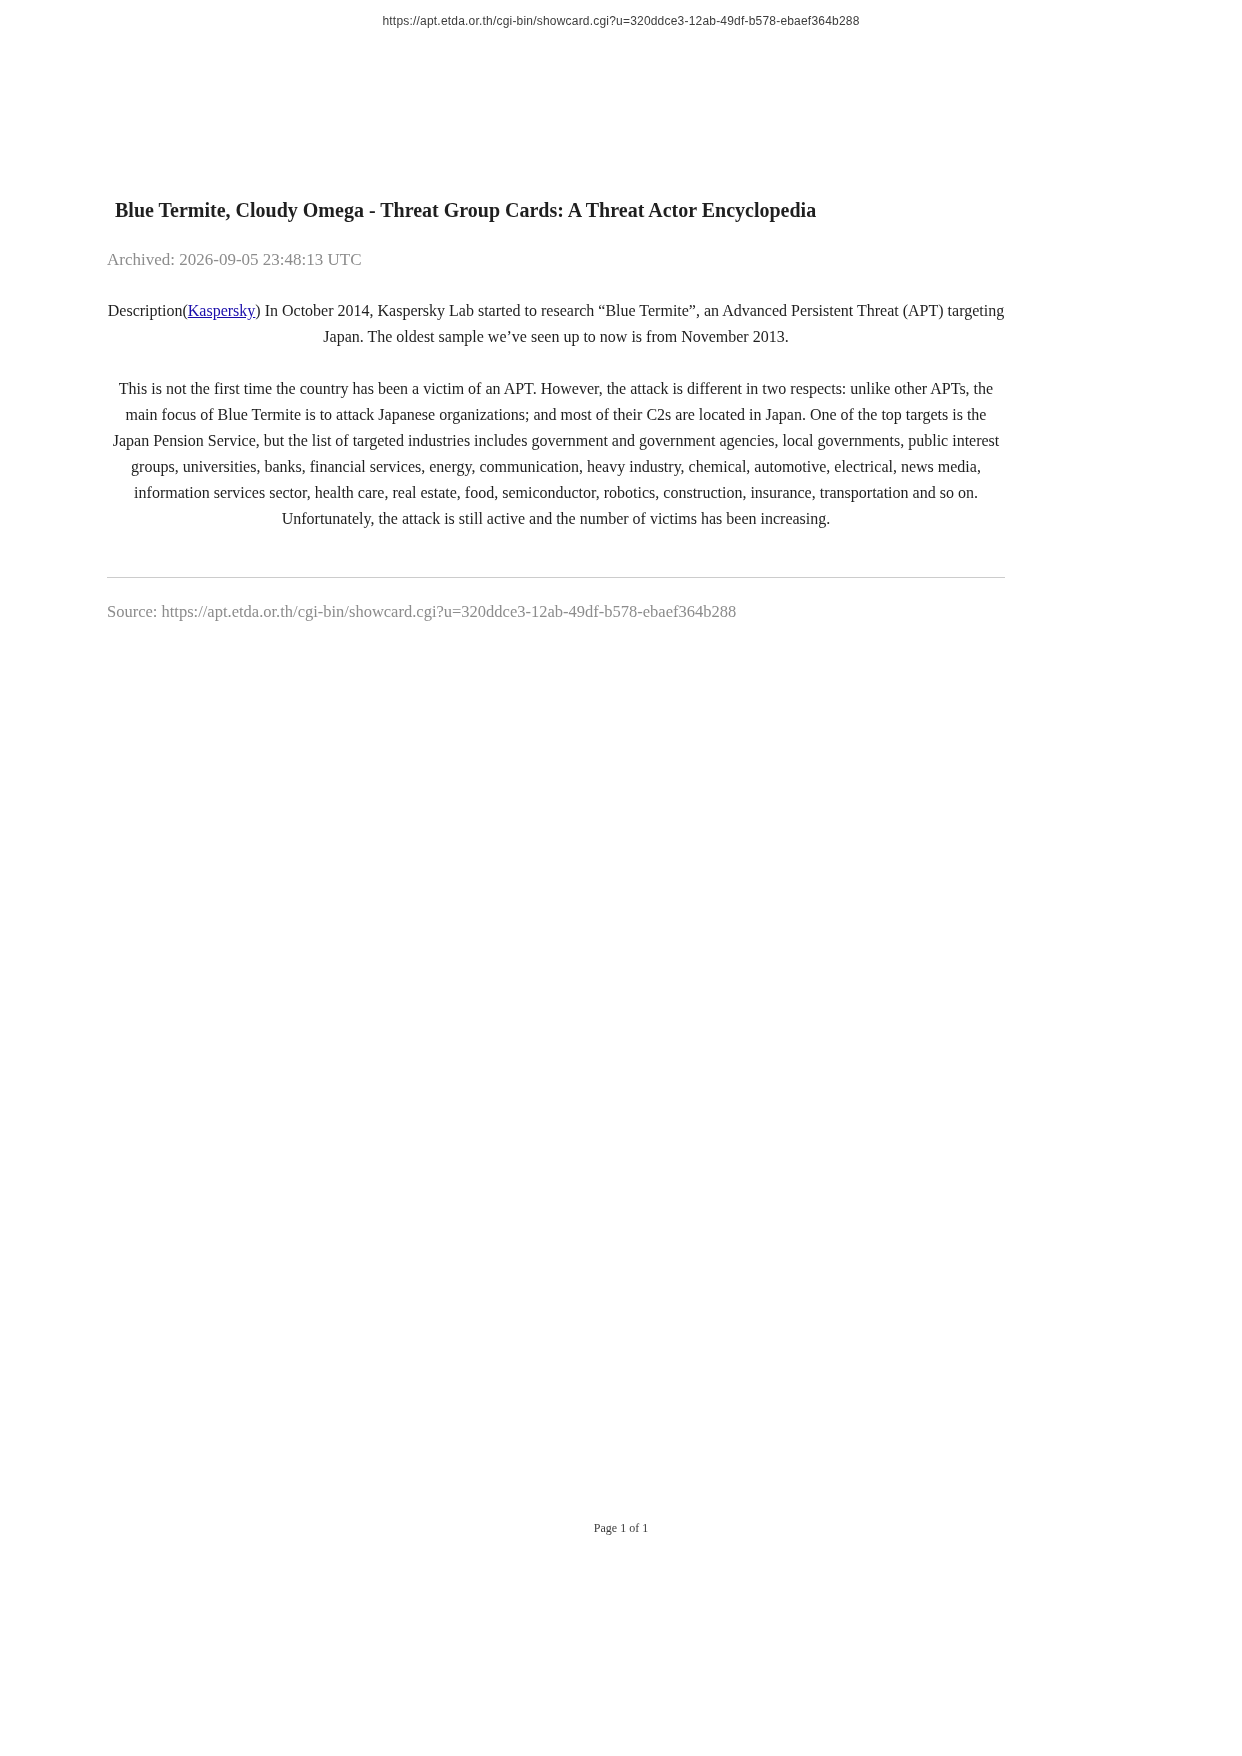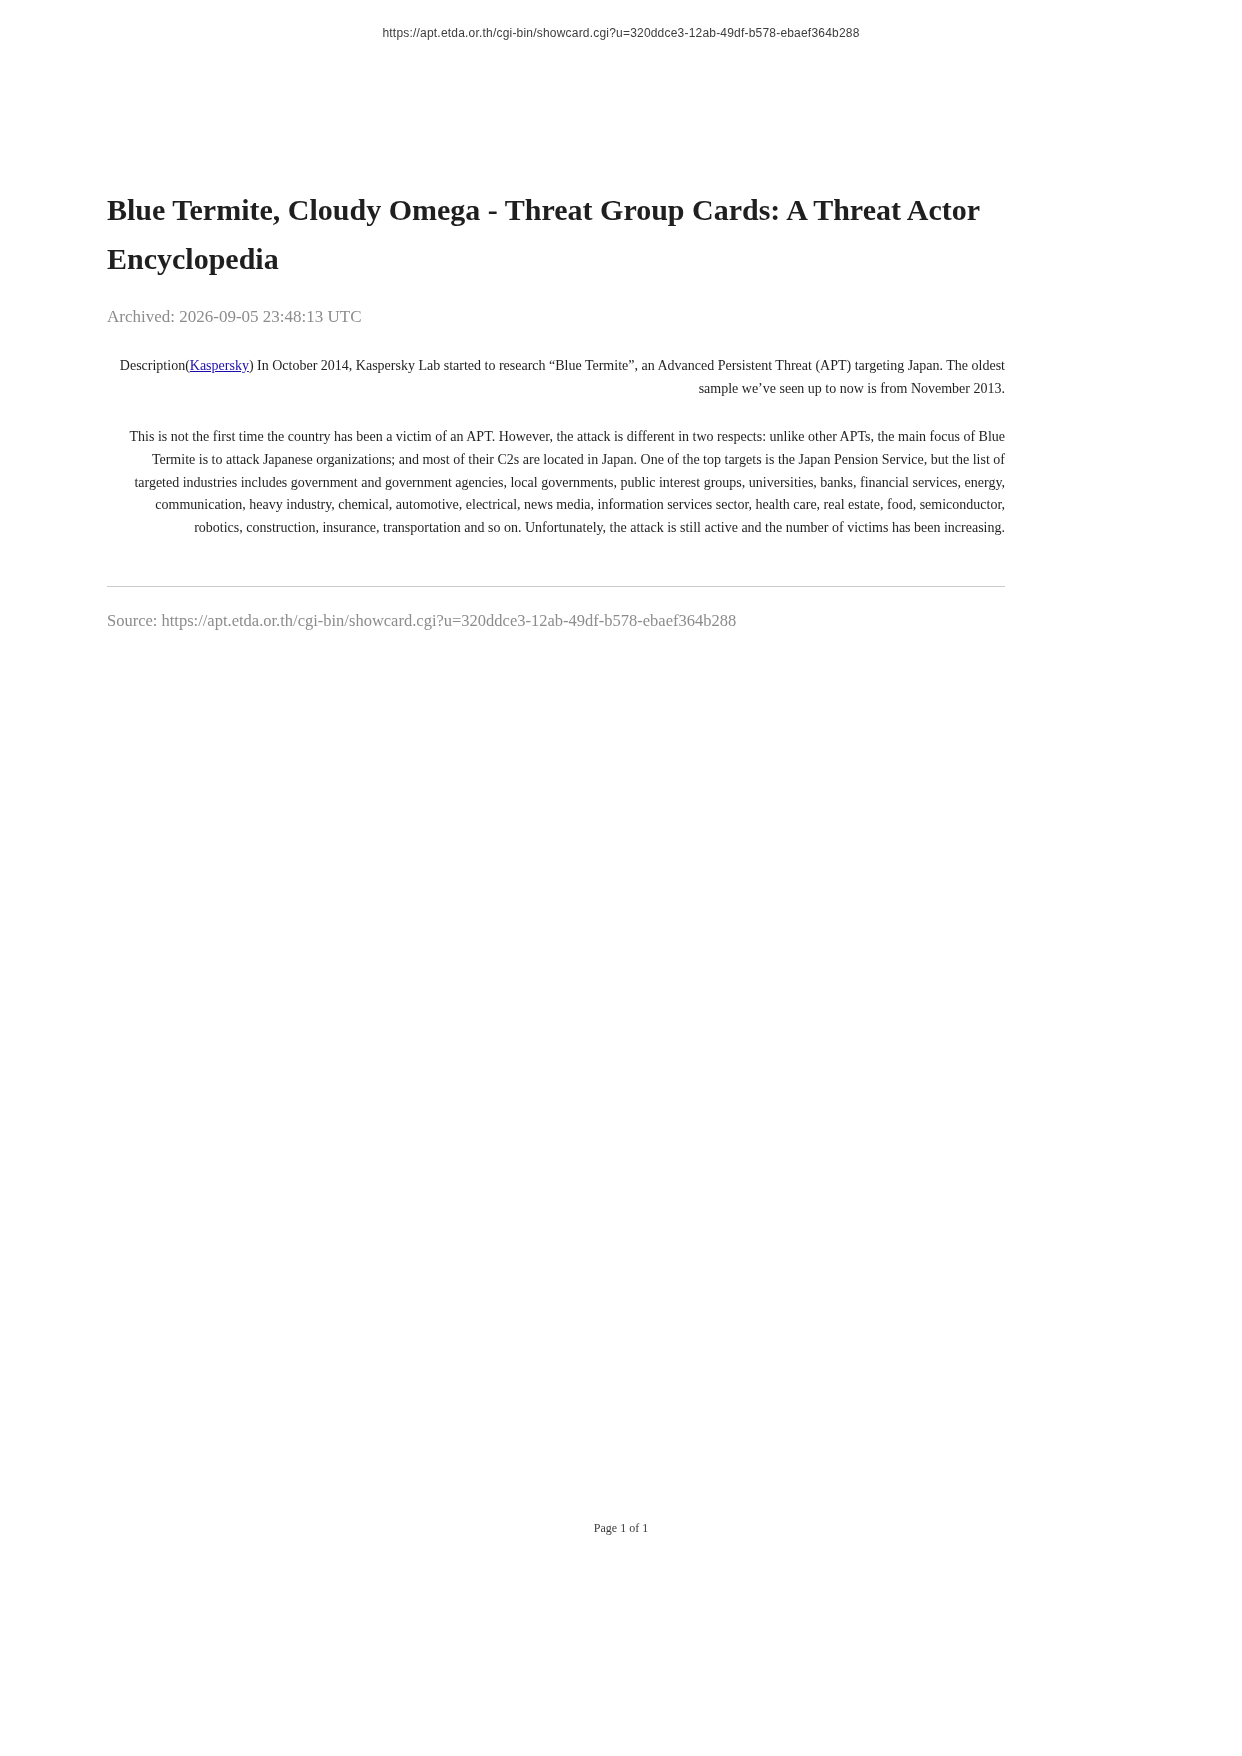--- a/index.html
+++ b/index.html
@@ -11,55 +11,55 @@
   .page {
     position: relative;
     width: 1242px;
     height: 1756px;
     background: #ffffff;
     overflow: hidden;
     font-family: "Liberation Serif", serif;
   }
   .print-header {
     position: absolute;
-    top: 26px;
+    top: 14px;
     left: 0;
     width: 100%;
     text-align: center;
     font-family: "Liberation Sans", sans-serif;
     font-size: 12px;
     color: var(--header_text, #3c3c3c);
     letter-spacing: 0.2px;
   }
   .content {
     position: absolute;
     left: 107px;
     top: 186px;
     width: 898px;
   }
   h1.doc-title {
-    margin: 0;
+    margin: 8px;
     font-family: "Liberation Serif", serif;
     font-weight: 700;
-    font-size: 30px;
+    font-size: 20px;
     line-height: 1.62;
     color: var(--text, #1c1c1c);
   }
   .archived {
     margin: 22px 0 0 0;
     font-size: 17px;
     line-height: 1.4;
     color: var(--muted, #8c8c8c);
   }
   .para {
     margin: 26px 0 0 0;
-    font-size: 14px;
+    font-size: 16px;
     line-height: 1.62;
     color: var(--text, #222222);
-    text-align: right;
+    text-align: center;
   }
   .para a.doc-link {
     color: var(--link, #1a0dab);
     text-decoration: underline;
     cursor: pointer;
   }
   hr.divider {
     margin: 46px 0 0 0;
     border: none;
     border-top: 1px solid var(--divider, #cccccc);

